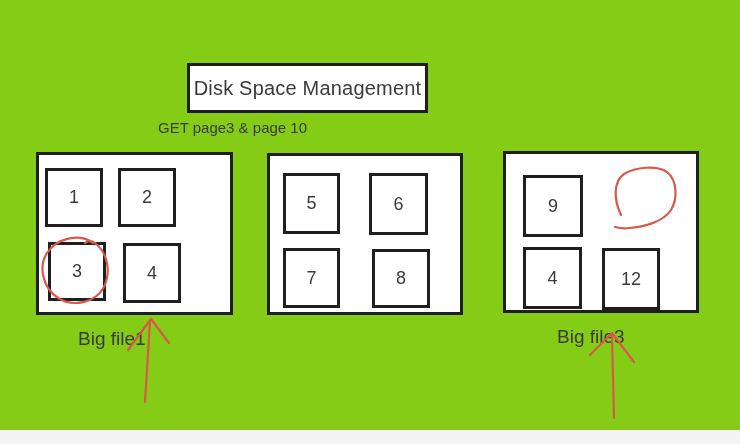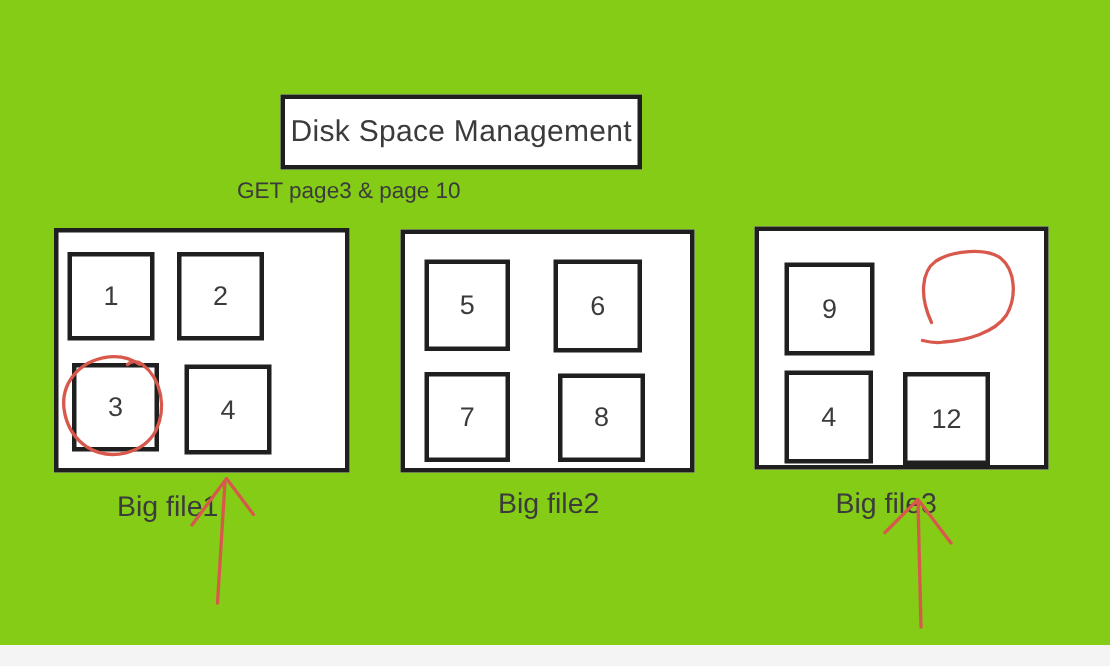--- a/index.html
+++ b/index.html
@@ -132,21 +132,20 @@
     <div class="page p6">
       <span>6</span>
     </div>
     <div class="page p7">
       <span>7</span>
     </div>
     <div class="page p8">
       <span>8</span>
     </div>
   </div>
-  <div class="file-label label2">Big file2</div>
 
   <div class="file file3">
     <div class="page p9">
       <span>9</span>
     </div>
     <div class="page p11">
       <span>4</span>
     </div>
     <div class="page p12">
       <span>12</span>

